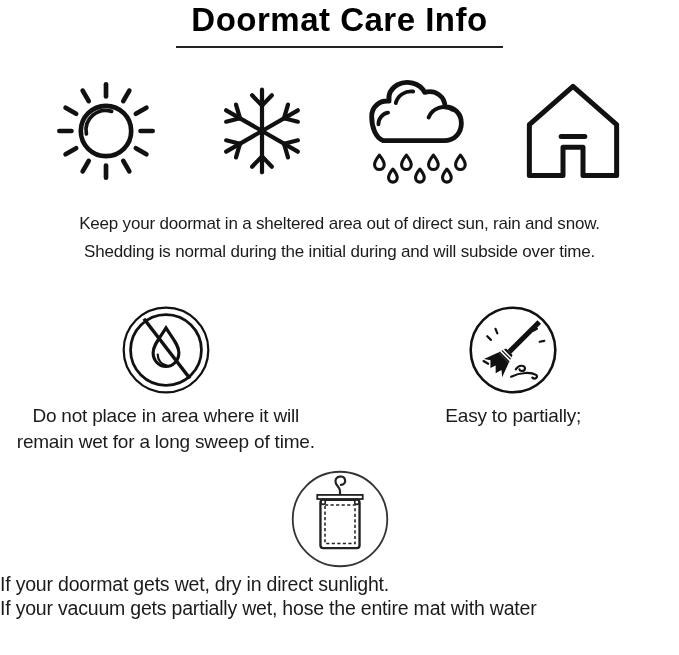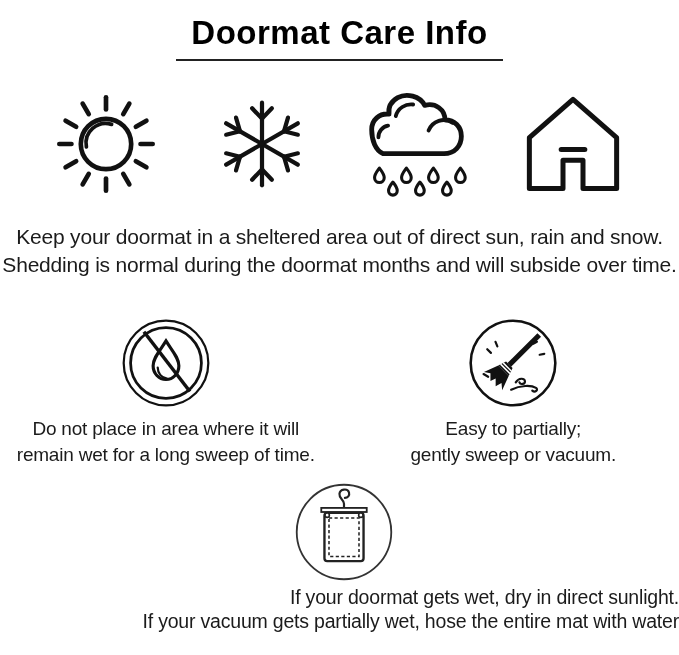--- a/index.html
+++ b/index.html
@@ -1,38 +1,38 @@
 <!DOCTYPE html>
 <html><head>
 <meta charset="utf-8">
 <style>
   html,body{margin:0;padding:0;background:#fff;}
   .page{
     width:679px;height:655px;background:#ffffff;overflow:hidden;
     font-family:"Liberation Sans", sans-serif;color:#1b1b1b;position:relative;
   }
-  .header{text-align:center;padding-top:15px;}
+  .header{text-align:center;padding-top:2px;}
   .title{
     display:inline-block;font-size:33px;font-weight:bold;color:#000;
     letter-spacing:.5px;border-bottom:2.5px solid #222;padding:0 15px 8px 15px;
     line-height:1.1;
   }
   .icon-row{
     display:flex;justify-content:space-between;align-items:center;
     width:622px;margin:28px auto 0 auto;height:110px;
   }
   .icon-cell{flex:1;display:flex;justify-content:center;align-items:center;}
   .intro{
-    margin-top:24px;text-align:center;font-size:21px;line-height:28px;
+    margin-top:24px;text-align:center;font-size:17px;line-height:28px;
     color:#1b1b1b;white-space:nowrap;letter-spacing:-0.2px;
   }
   .tips{display:flex;margin-top:38px;gap:16px;}
   .tip{flex:1;text-align:center;}
   .tip-caption{margin-top:7px;font-size:19px;line-height:26px;color:#1b1b1b;letter-spacing:-0.2px;}
-  .drying{margin-top:14px;text-align:right;padding-left:8px;}
+  .drying{margin-top:14px;text-align:left;}
   .drying-caption{margin-top:3px;font-size:19.5px;line-height:24px;color:#1b1b1b;letter-spacing:-0.2px;white-space:nowrap;}
   svg{display:block;}
 </style>
 </head>
 <body>
 
 <div class="page">
 
   <div class="header">
     <div class="title">Doormat Care Info</div>
@@ -118,21 +118,21 @@
       <svg width="100" height="100" viewBox="0 0 110 110" fill="none" stroke="#111" stroke-width="5.5" stroke-linejoin="round" stroke-linecap="round">
         <path d="M 55,6 L 103,48 L 103,104 L 66,104 L 66,73 L 44,73 L 44,104 L 7,104 L 7,48 Z"></path>
         <line x1="42" y1="61" x2="68" y2="61"></line>
       </svg>
     </div>
 
   </div>
 
   <div class="intro">
     <div>Keep your doormat in a sheltered area out of direct sun, rain and snow.</div>
-    <div>Shedding is normal during the doormat months and will subside over time.</div>
+    <div>Shedding is normal during the initial during and will subside over time.</div>
   </div>
 
   <div class="tips">
 
     <div class="tip">
       <div class="icon-cell">
         <svg width="92" height="92" viewBox="0 0 100 100" fill="none" stroke="#111">
           <circle cx="50" cy="50" r="46" stroke-width="2.4"></circle>
           <circle cx="50" cy="50" r="38.5" stroke-width="3"></circle>
           <path d="M 50,26 C 56,36 64,44 64,53 A 14,15 0 1 1 36,53 C 36,44 44,36 50,26 Z" stroke-width="3.4"></path>
@@ -165,21 +165,20 @@
             <line x1="18" y1="62" x2="23" y2="65"></line>
           </g>
           <g stroke-width="2.4" stroke-linecap="round">
             <path d="M 53,71 C 56,66 63,66 63,70 C 63,73 58,74 57,71"></path>
             <path d="M 48,79 C 58,74 70,74 75,77 C 78,79 74,83 71,80"></path>
           </g>
         </svg>
       </div>
       <div class="tip-caption">
         <div>Easy to partially;</div>
-        <div>gently sweep or vacuum.</div>
       </div>
     </div>
 
   </div>
 
   <div class="drying">
     <div class="icon-cell">
       <svg width="100" height="100" viewBox="0 0 110 110" fill="none" stroke="#333">
         <circle cx="55" cy="55" r="52" stroke-width="2"></circle>
         <path d="M 55,29 L 55,24 C 55,19 49.5,18.5 50,13 C 50.5,7.5 59,6.5 60.5,11.5 C 61.5,15 59,17.5 56,17.5" stroke-width="2.4" stroke-linecap="round" stroke="#222"></path>

